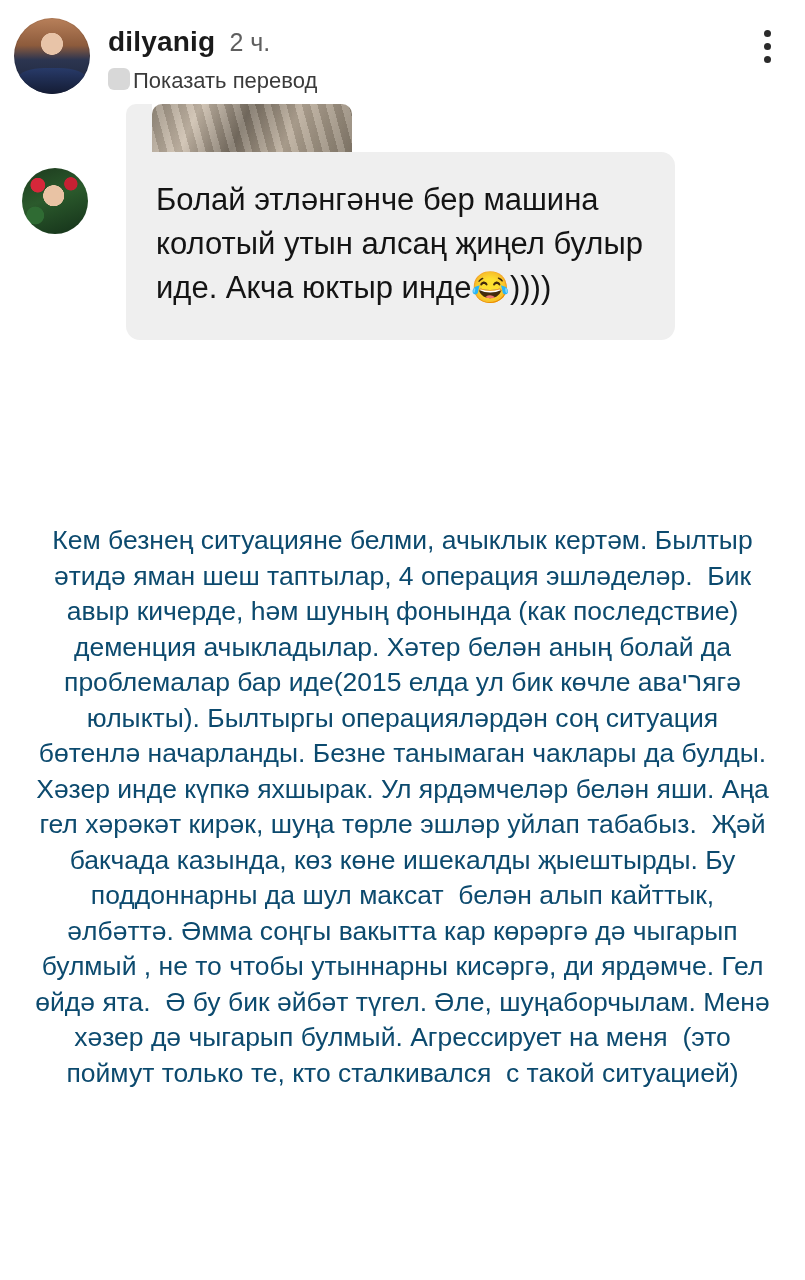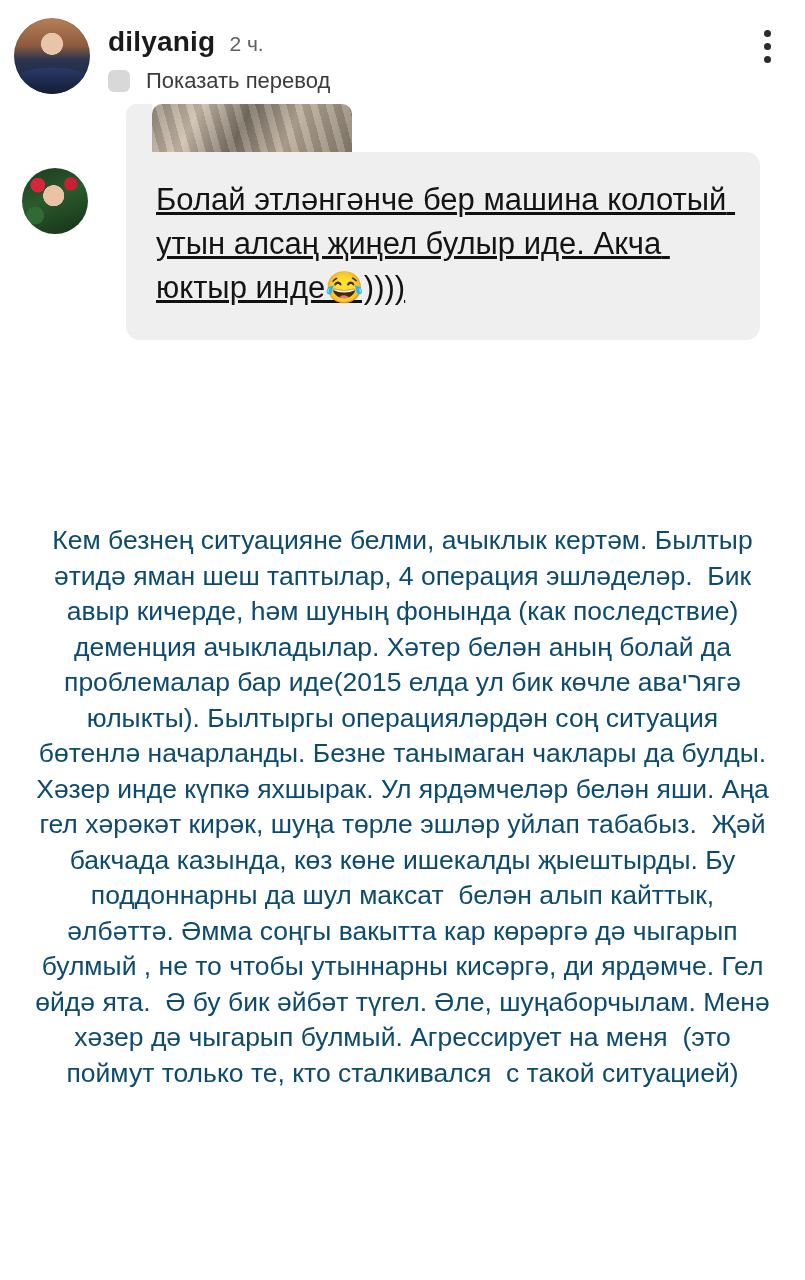--- a/index.html
+++ b/index.html
@@ -60,27 +60,27 @@
     align-items: baseline;
     gap: 14px;
   }
   .username {
     font-size: 28px;
     font-weight: bold;
     color: #1a1a1a;
     letter-spacing: 0.2px;
   }
   .timestamp {
-    font-size: 21px;
+    font-size: 25px;
     color: #5f5f5f;
   }
   .translate-row {
     display: flex;
-    align-items: center;
-    gap: 16px;
+    align-items: flex-start;
+    gap: 3px;
   }
   .translate-dot {
     width: 22px;
     height: 22px;
     border-radius: 6px;
     background: #d8d8d8;
     display: inline-block;
   }
   .translate-label {
     font-size: 22px;
@@ -149,26 +149,25 @@
       radial-gradient(circle at 24% 26%, #d6273a 0 10%, rgba(0,0,0,0) 11%),
       radial-gradient(circle at 74% 24%, #c62033 0 9%, rgba(0,0,0,0) 10%),
       radial-gradient(circle at 20% 72%, #2f6b33 0 12%, rgba(0,0,0,0) 13%),
       linear-gradient(160deg, #1d3a1e 0%, #2b5a2c 45%, #143019 100%);
     overflow: hidden;
   }
   .comment-bubble {
     position: absolute;
     left: 126px;
     top: 48px;
-    width: 634px;
+    width: 549px;
     border-radius: 0 14px 14px 14px;
     background: #efefef;
     padding: 26px 30px 30px 30px;
     box-sizing: border-box;
-    text-decoration: underline;
   }
   .comment-text {
     font-size: 31px;
     line-height: 1.42;
     color: #141414;
     white-space: pre-wrap;
     word-wrap: break-word;
   }
 
   

